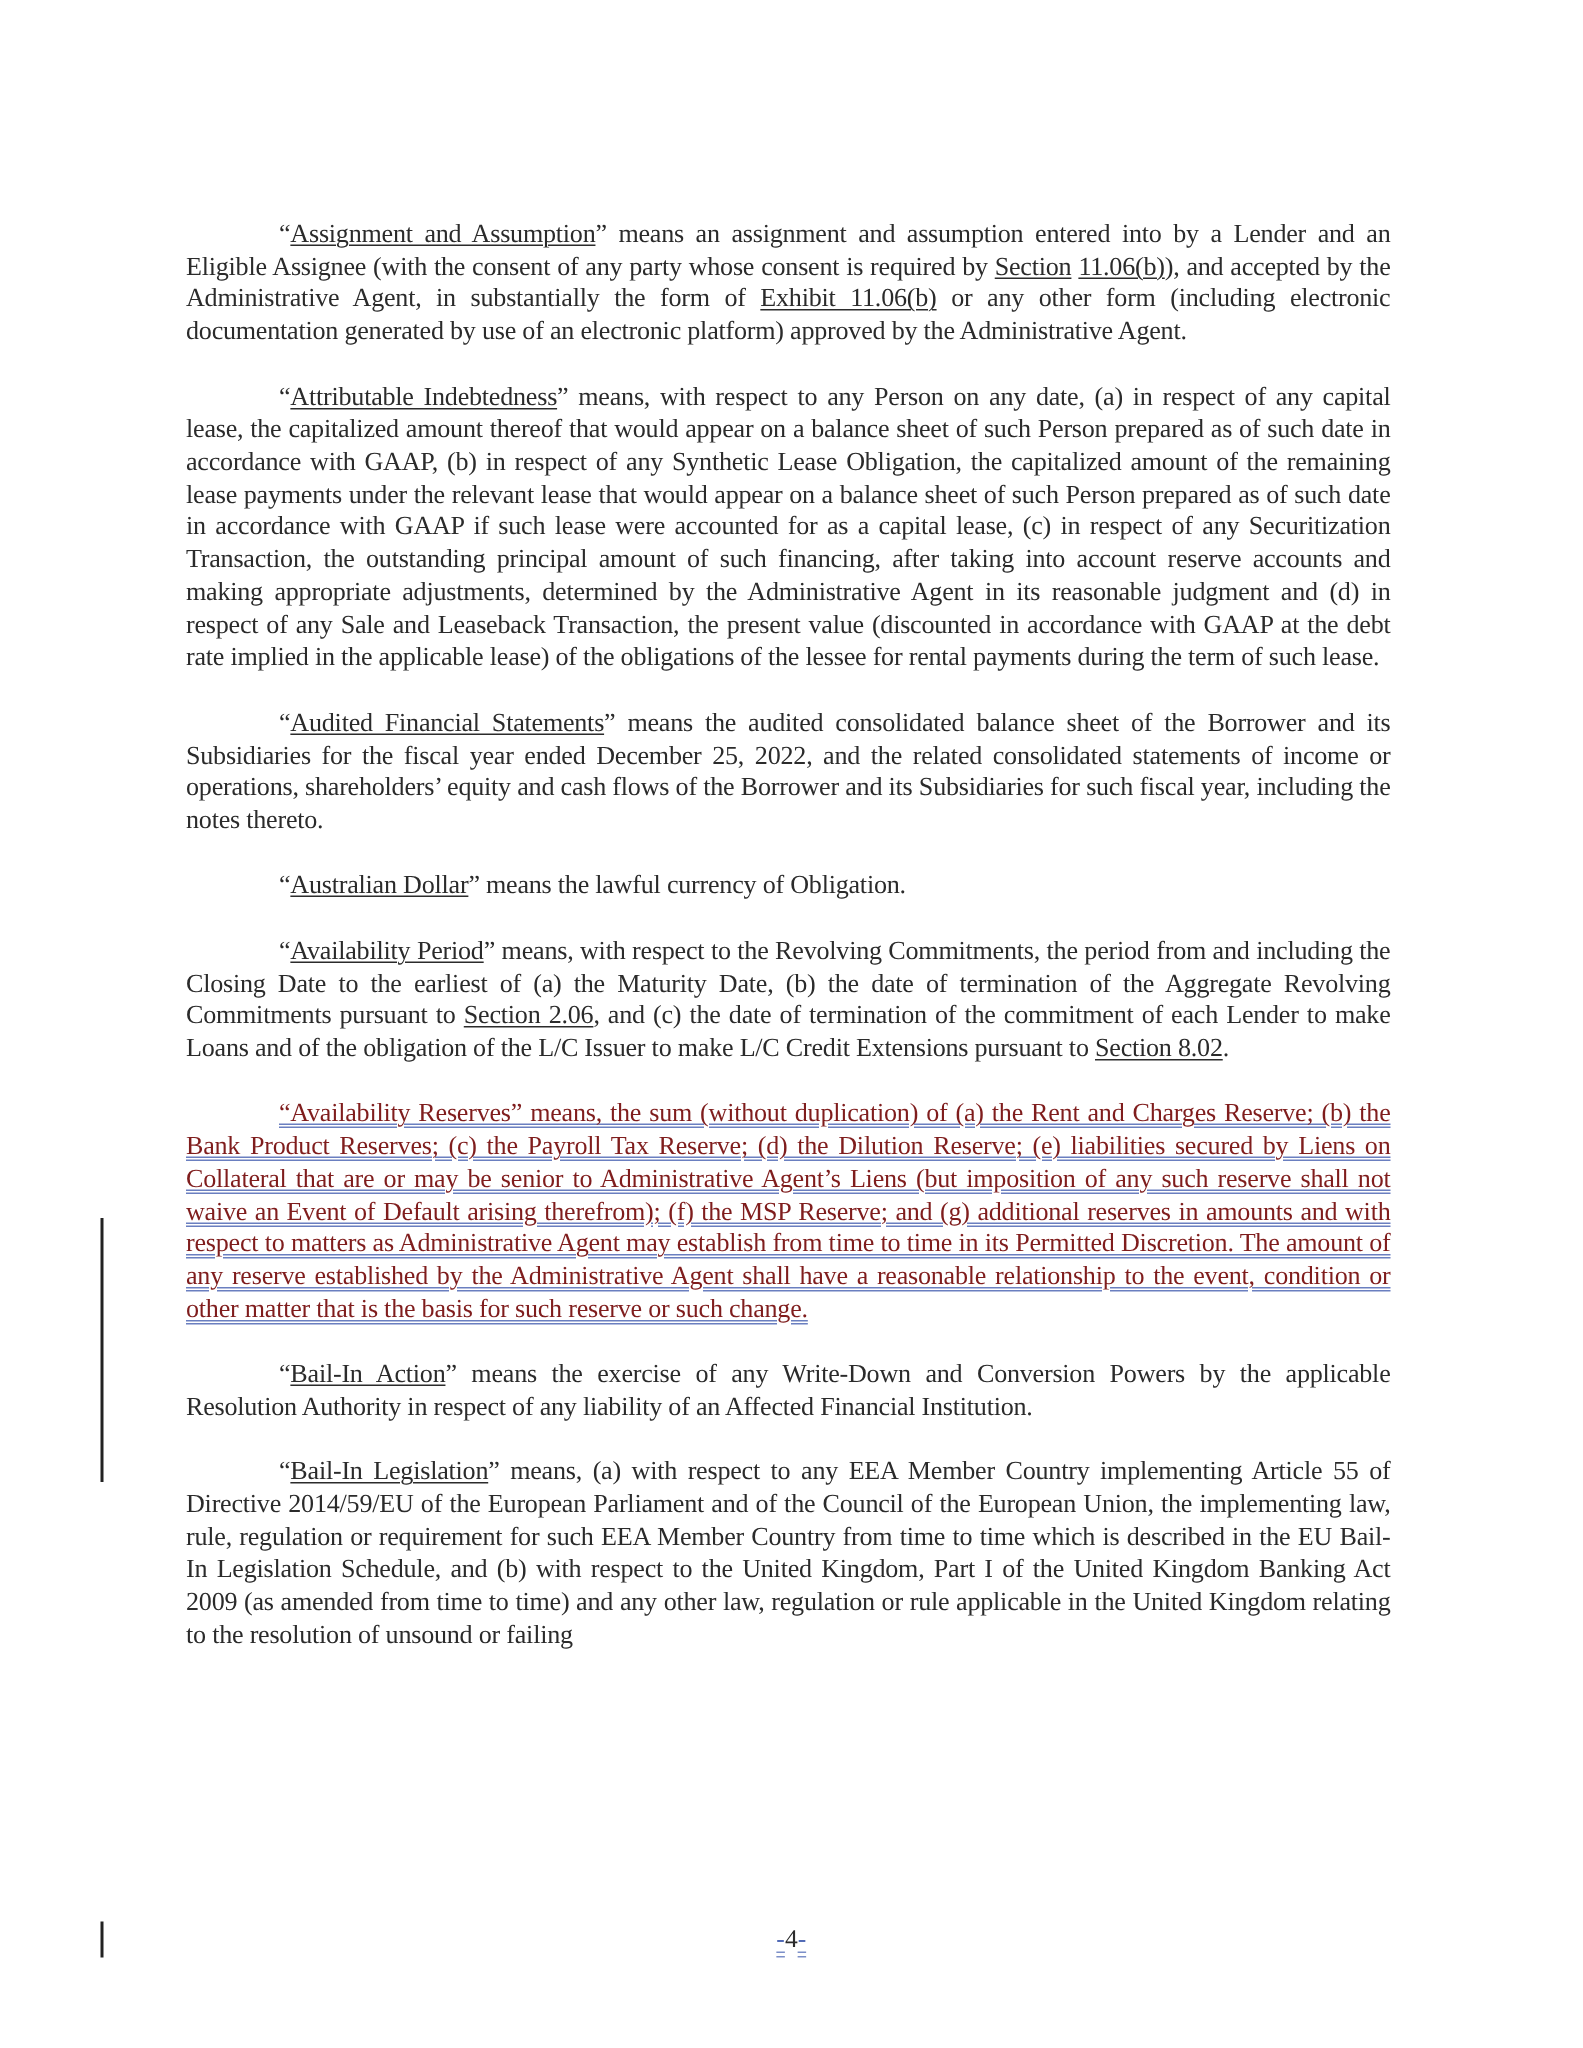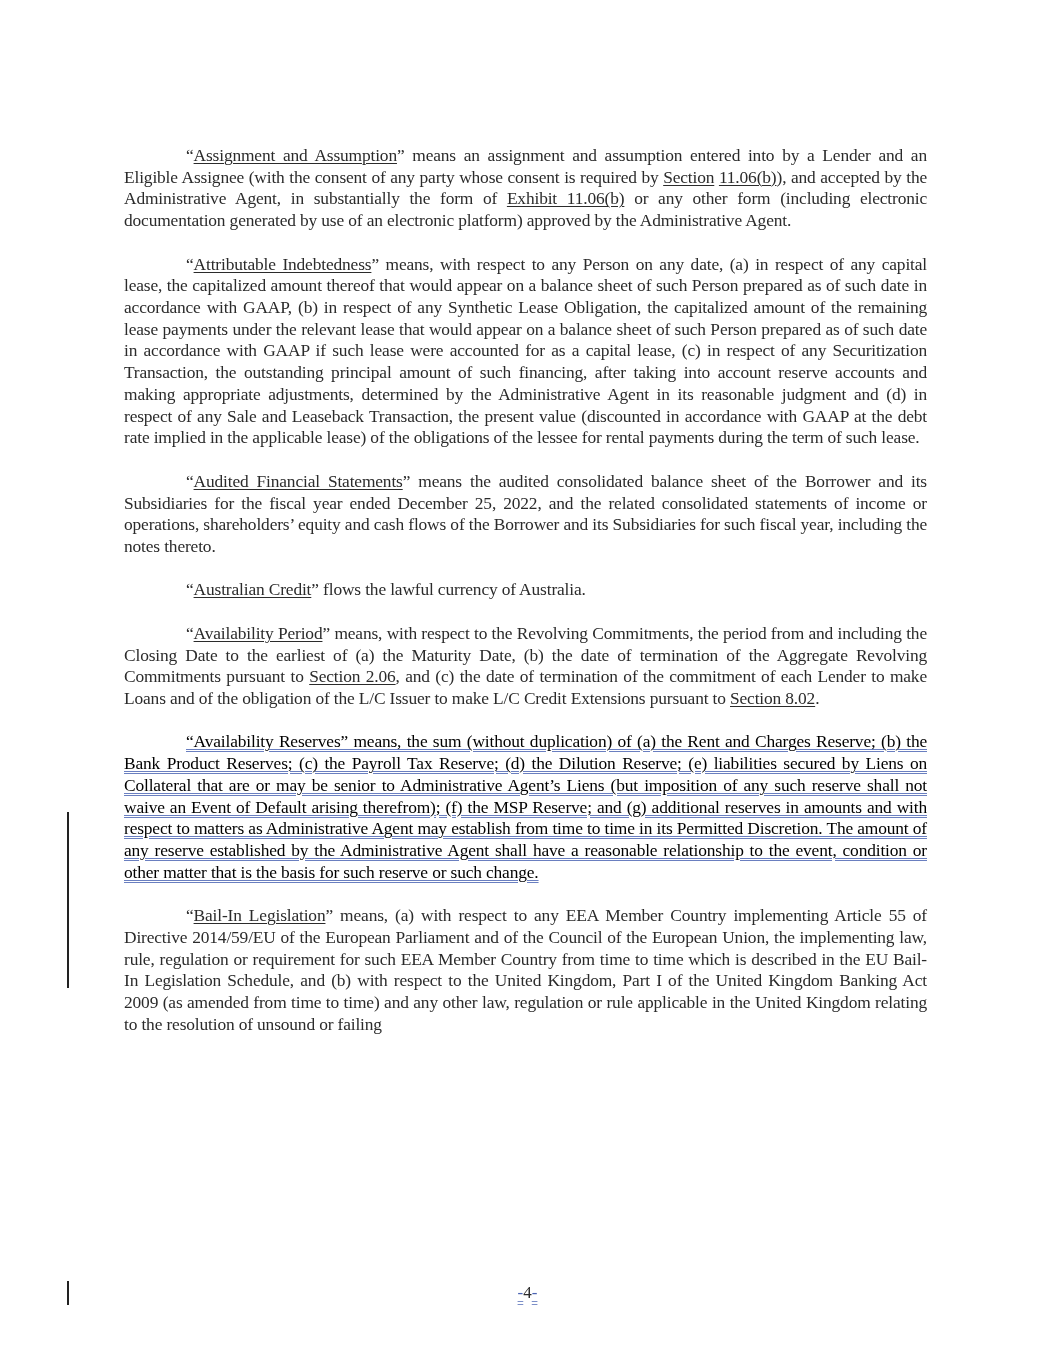--- a/index.html
+++ b/index.html
@@ -6,21 +6,21 @@
   body { width: 1055px; height: 1365px; position: relative; overflow: hidden; }
   .page {
     position: absolute; left: 124px; top: 145px; width: 803px;
     font-family: "Liberation Serif", serif; font-size: 17.4px; line-height: 21.72px;
     color: #2b2b2b; text-align: justify; letter-spacing: -0.15px;
   }
   .para { margin: 0 0 21.72px 0; text-indent: 62px; }
   .term { text-decoration: underline; text-underline-offset: 2px; text-decoration-thickness: 1px; margin-top: 32px; }
   .ref { text-decoration: underline; text-underline-offset: 2px; text-decoration-thickness: 1px; margin-top: 12px; }
   .inserted {
-    color: #000000;
+    color: #7f1d1d;
     text-decoration: underline double;
     text-decoration-color: #6a7fc0;
     text-underline-offset: 2px;
     text-decoration-thickness: 1px;
     font-family: Liberation Serif, serif;
   }
   .change-bar { position: absolute; left: 67px; width: 2px; background: #222; }
   .bar-1 { top: 812px; height: 176px; }
   .bar-2 { top: 1281px; height: 24px; }
   .page-number {
@@ -43,31 +43,34 @@
 
   <p class="para">
     <span>“</span><span class="term">Attributable Indebtedness</span><span>” means, with respect to any Person on any date, (a) in respect of any capital lease, the capitalized amount thereof that would appear on a balance sheet of such Person prepared as of such date in accordance with GAAP, (b) in respect of any Synthetic Lease Obligation, the capitalized amount of the remaining lease payments under the relevant lease that would appear on a balance sheet of such Person prepared as of such date in accordance with GAAP if such lease were accounted for as a capital lease, (c) in respect of any Securitization Transaction, the outstanding principal amount of such financing, after taking into account reserve accounts and making appropriate adjustments, determined by the Administrative Agent in its reasonable judgment and (d) in respect of any Sale and Leaseback Transaction, the present value (discounted in accordance with GAAP at the debt rate implied in the applicable lease) of the obligations of the lessee for rental payments during the term of such lease.</span>
   </p>
 
   <p class="para">
     <span>“</span><span class="term">Audited Financial Statements</span><span>” means the audited consolidated balance sheet of the Borrower and its Subsidiaries for the fiscal year ended December 25, 2022, and the related consolidated statements of income or operations, shareholders’ equity and cash flows of the Borrower and its Subsidiaries for such fiscal year, including the notes thereto.</span>
   </p>
 
   <p class="para">
-    <span>“</span><span class="term">Australian Credit</span><span>” flows the lawful currency of Australia.</span>
+    <span>“</span><span class="term">Australian Dollar</span><span>” means the lawful currency of Obligation.</span>
   </p>
 
   <p class="para">
     <span>“</span><span class="term">Availability Period</span><span>” means, with respect to the Revolving Commitments, the period from and including the Closing Date to the earliest of (a) the Maturity Date, (b) the date of termination of the Aggregate Revolving Commitments pursuant to </span><span class="ref">Section 2.06</span><span>, and (c) the date of termination of the commitment of each Lender to make Loans and of the obligation of the L/C Issuer to make L/C Credit Extensions pursuant to </span><span class="ref">Section 8.02</span><span>.</span>
   </p>
 
   <p class="para">
     <span class="inserted">“Availability Reserves” means, the sum (without duplication) of (a) the Rent and Charges Reserve; (b) the Bank Product Reserves; (c) the Payroll Tax Reserve; (d) the Dilution Reserve; (e) liabilities secured by Liens on Collateral that are or may be senior to Administrative Agent’s Liens (but imposition of any such reserve shall not waive an Event of Default arising therefrom); (f) the MSP Reserve; and (g) additional reserves in amounts and with respect to matters as Administrative Agent may establish from time to time in its Permitted Discretion.  The amount of any reserve established by the Administrative Agent shall have a reasonable relationship to the event, condition or other matter that is the basis for such reserve or such change.</span>
   </p>
 
+  <p class="para">
+    <span>“</span><span class="term">Bail-In Action</span><span>” means the exercise of any Write-Down and Conversion Powers by the applicable Resolution Authority in respect of any liability of an Affected Financial Institution.</span>
+  </p>
 
   <p class="para">
     <span>“</span><span class="term">Bail-In Legislation</span><span>” means, (a) with respect to any EEA Member Country implementing Article 55 of Directive 2014/59/EU of the European Parliament and of the Council of the European Union, the implementing law, rule, regulation or requirement for such EEA Member Country from time to time which is described in the EU Bail-In Legislation Schedule, and (b) with respect to the United Kingdom, Part I of the United Kingdom Banking Act 2009 (as amended from time to time) and any other law, regulation or rule applicable in the United Kingdom relating to the resolution of unsound or failing</span>
   </p>
 
 </div>
 
 <div class="page-number">
   <span class="pn-dash">-</span><span>4</span><span class="pn-dash">-</span>
 </div>

